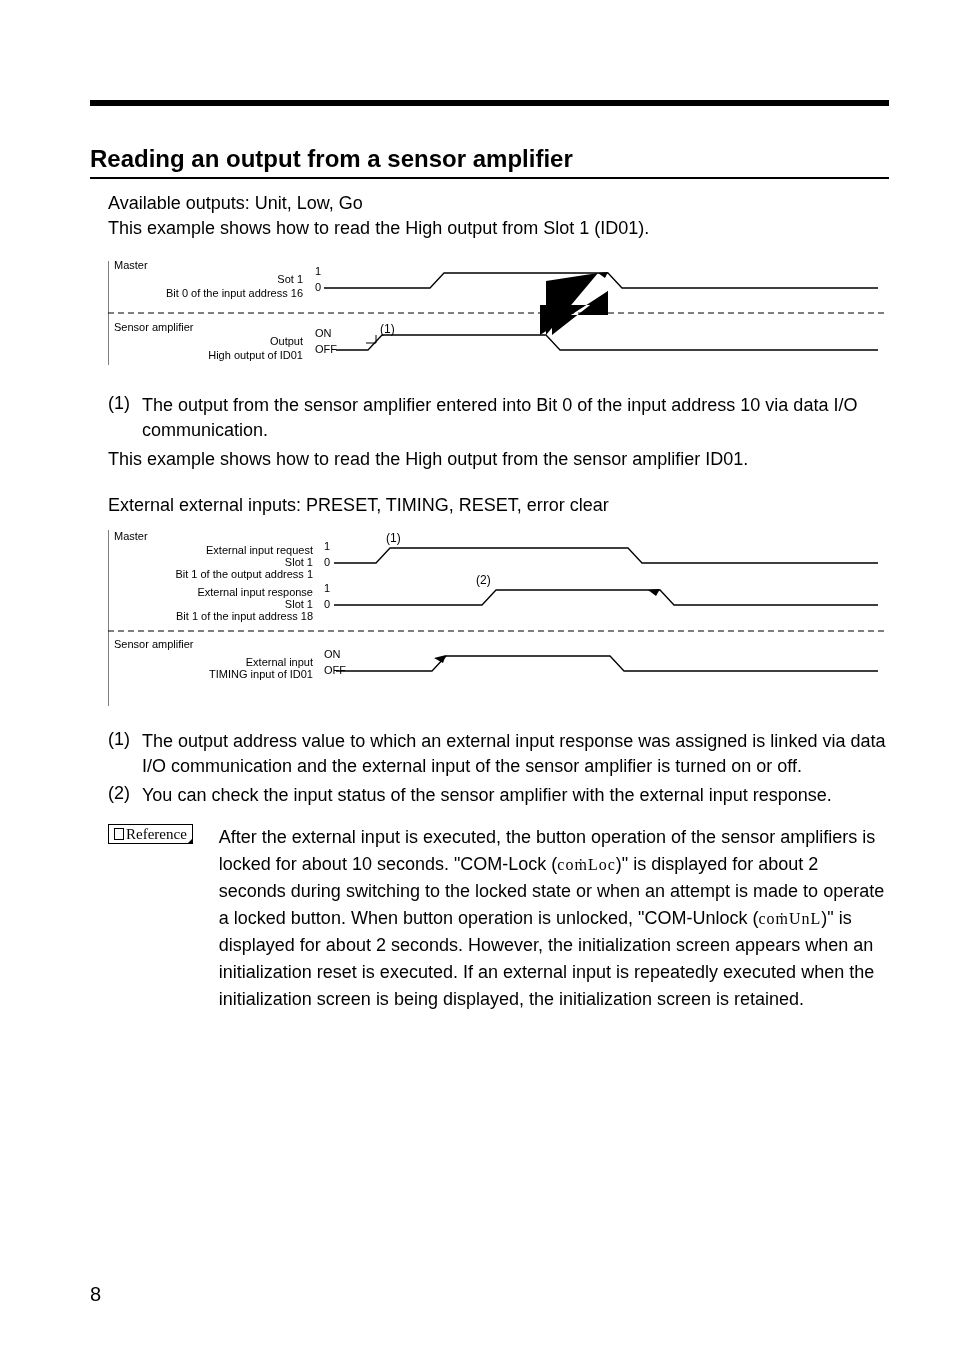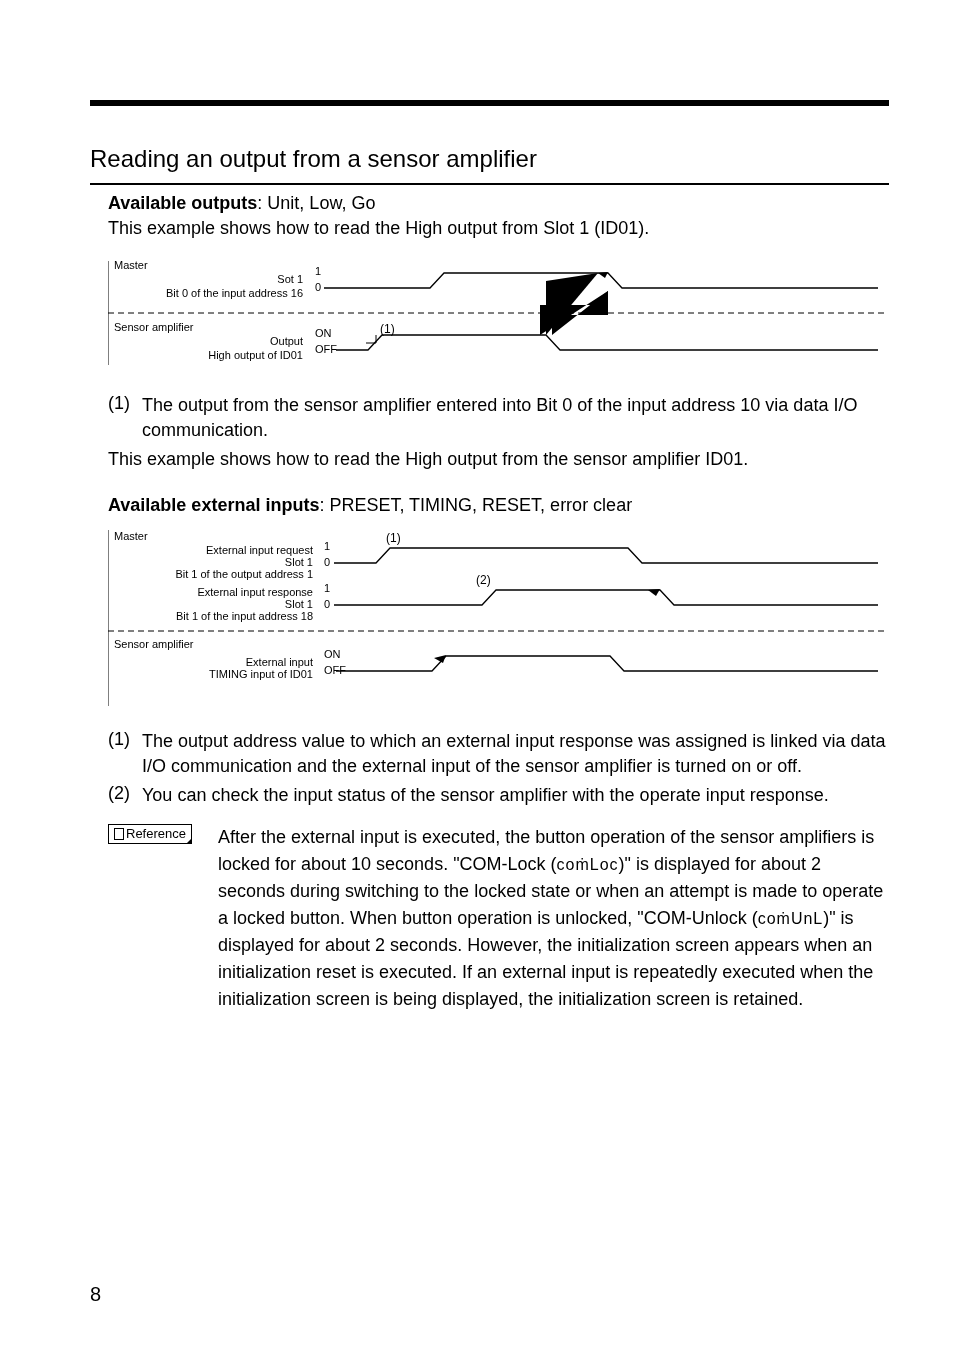--- a/index.html
+++ b/index.html
@@ -23,34 +23,34 @@
     left: 90px;
     right: 65px;
     height: 6px;
     background: #000;
   }
   .content {
     padding-top: 45px;
   }
   .section-title {
     font-size: 24px;
-    font-weight: normal;
+    font-weight: bold;
     border-bottom: 2px solid #000;
-    padding-bottom: 10px;
-    margin: 0 0 8px 0;
+    padding-bottom: 4px;
+    margin: 0 0 14px 0;
   }
   .indent {
     margin-left: 18px;
   }
   .header-line {
     font-size: 18px;
     margin: 0 0 4px 0;
   }
   .header-line b {
-    font-weight: bold;
+    font-weight: normal;
   }
   .desc {
     font-size: 18px;
     margin: 0 0 10px 0;
   }
   .diagram {
     margin: 6px 0 10px 0;
   }
   .list-item {
     font-size: 18px;
@@ -68,29 +68,30 @@
     font-size: 18px;
     margin: 4px 0 22px 0;
     line-height: 1.4;
   }
   .ref-block {
     display: flex;
     margin-top: 16px;
   }
   .ref-label {
     border: 1px solid #000;
-    font-size: 13px;
+    font-size: 15px;
     padding: 2px 5px;
     height: 14px;
     line-height: 14px;
     position: relative;
     flex-shrink: 0;
     margin-right: 26px;
     display: flex;
     align-items: center;
+    font-family: Liberation Serif, serif;
   }
   .ref-label-inner {
     border: 1px solid #000;
     padding: 0px 1px;
     margin-right: 2px;
     height: 10px;
     width: 6px;
     display: inline-block;
   }
   .ref-label::after {
@@ -100,21 +101,21 @@
     bottom: -1px;
     width: 0; height: 0;
     border-left: 6px solid transparent;
     border-bottom: 6px solid #000;
   }
   .ref-text {
     font-size: 18px;
     line-height: 1.5;
   }
   .seg {
-    font-family: Liberation Sans, sans-serif;
+    font-family: Liberation Serif, serif;
     letter-spacing: 1px;
     font-size: 16px;
   }
   .footer {
     position: absolute;
     bottom: 46px;
     left: 90px;
     right: 65px;
     display: flex;
     align-items: center;
@@ -187,21 +188,21 @@
 
       <div class="list-item">
         <div class="list-num">(1)</div>
         <div class="list-body">The output from the sensor amplifier entered into Bit 0 of the input address 10 via data I/O communication.</div>
       </div>
       <p class="plain-line">This example shows how to read the High output from the sensor amplifier ID01.</p>
     </div>
 
     <div class="indent">
       <p class="header-line">
-        <b>Available external inputs</b><span>: PRESET, TIMING, RESET, error clear</span>
+        <b>External external inputs</b><span>: PRESET, TIMING, RESET, error clear</span>
       </p>
 
       
       <svg class="diagram" width="780" height="185" viewBox="0 0 780 185">
         <line x1="0" y1="4" x2="0" y2="180" stroke="#000" stroke-width="1"></line>
 
         <text x="6" y="14" font-size="11">Master</text>
 
         <text x="205" y="28" font-size="11" text-anchor="end">External input request</text>
         <text x="205" y="40" font-size="11" text-anchor="end">Slot 1</text>
@@ -230,21 +231,21 @@
         <path d="M228 145 L324 145 L338 130 L502 130 L516 145 L770 145" stroke="#000" stroke-width="1.3" fill="none"></path>
         <path d="M326 132 L338 129 L335 137 Z" fill="#000"></path>
       </svg>
 
       <div class="list-item">
         <div class="list-num">(1)</div>
         <div class="list-body">The output address value to which an external input response was assigned is linked via data I/O communication and the external input of the sensor amplifier is turned on or off.</div>
       </div>
       <div class="list-item">
         <div class="list-num">(2)</div>
-        <div class="list-body">You can check the input status of the sensor amplifier with the operate input response.</div>
+        <div class="list-body">You can check the input status of the sensor amplifier with the external input response.</div>
       </div>
 
       
       <div class="ref-block">
         <div class="ref-label">
           <span class="ref-label-inner"></span>
           <span>Reference</span>
         </div>
         <div class="ref-text">
           <span>After the external input is executed, the button operation of the sensor amplifiers is locked for about 10 seconds. "COM-Lock (</span><span class="seg">coṁLoc</span><span>)" is displayed for about 2 seconds during switching to the locked state or when an attempt is made to operate a locked button. When button operation is unlocked, "COM-Unlock (</span><span class="seg">coṁUnL</span><span>)" is displayed for about 2 seconds. However, the initialization screen appears when an initialization reset is executed. If an external input is repeatedly executed when the initialization screen is being displayed, the initialization screen is retained.</span>

